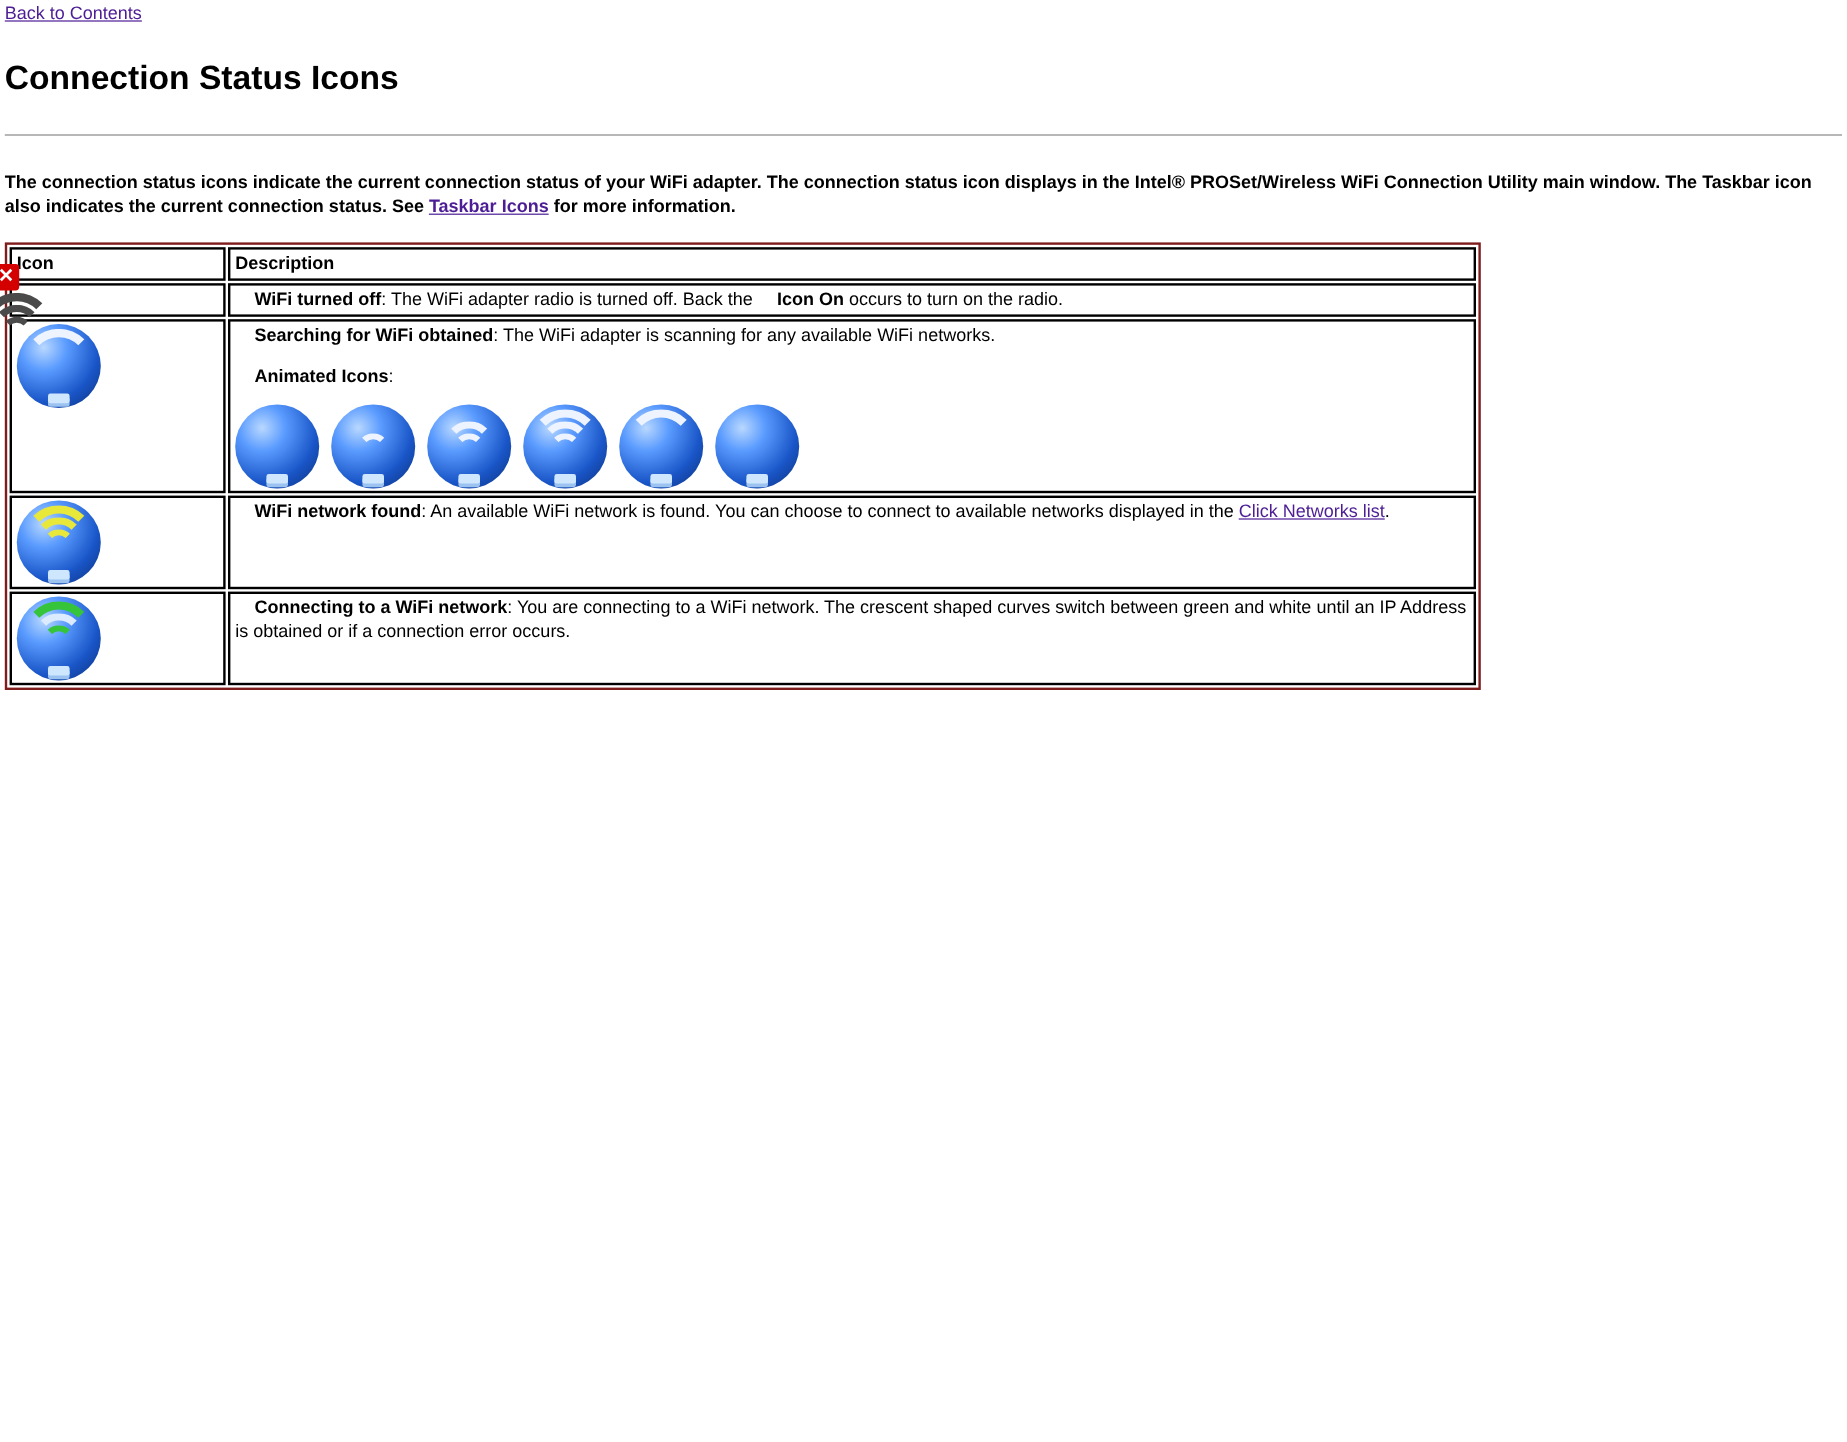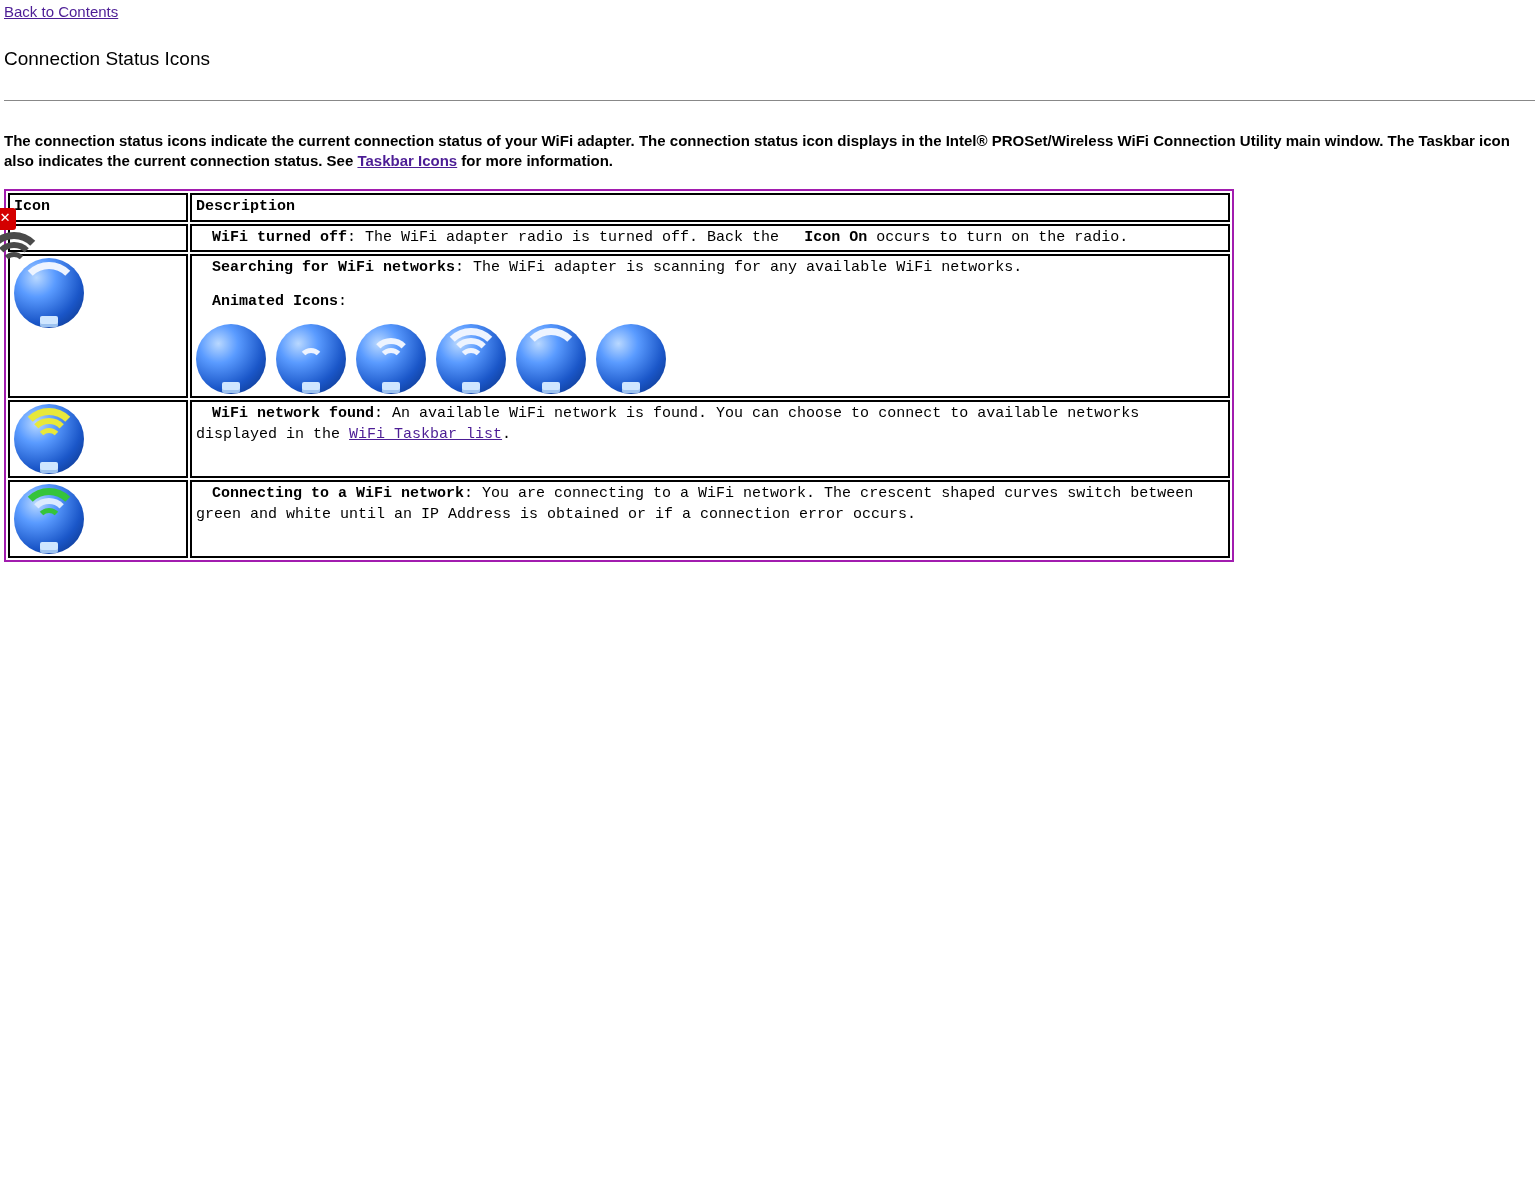--- a/index.html
+++ b/index.html
@@ -7,37 +7,36 @@
     font-size: 15px;
     margin: 0;
     padding: 2px 4px;
     color: #000;
     background: #fff;
     line-height: 1.35;
   }
   a { color: #4c1d95; text-decoration: underline; }
   h1 {
     font-family: Verdana, Geneva, sans-serif;
-    font-weight: 400;
-    font-size: 19px;
+    font-weight: 700;
+    font-size: 28px;
     margin: 24px 0 10px 0;
   }
   hr {
     border: none;
     border-top: 1px solid #888;
     margin: 28px 0 30px 0;
   }
   p.intro { margin: 0 0 18px 0; font-weight: bold; }
   table.icon-table {
     border-collapse: separate;
     border-spacing: 2px;
-    border: 2px solid #a21caf;
+    border: 2px solid #7f1d1d;
     width: 1230px;
     table-layout: fixed;
-    font-family: Liberation Mono, monospace;
   }
   table.icon-table th, table.icon-table td {
     border: 2px solid #000;
     vertical-align: top;
     padding: 2px 4px;
     font-size: 15px;
     text-align: left;
   }
   table.icon-table th { font-weight: 700; }
   col.icon-col { width: 180px; }
@@ -136,21 +135,21 @@
 
   <tr>
     <td class="icon-cell">
       <span class="sphere large">
         <span class="arc w1 white"></span>
         <span class="base-emitter"></span>
       </span>
     </td>
     <td>
       <p style="margin:0 0 14px 0;">
-        <span class="b">Searching for WiFi networks</span><span>: </span><span>The WiFi adapter is scanning for any available WiFi networks.</span>
+        <span class="b">Searching for WiFi obtained</span><span>: </span><span>The WiFi adapter is scanning for any available WiFi networks.</span>
       </p>
       <p style="margin:0 0 6px 0;">
         <span class="b">Animated Icons</span><span>:</span>
       </p>
       <div class="animated-row">
         <span class="sphere">
               <span class="base-emitter"></span>
             </span>
         <span class="sphere">
               <span class="arc w3 white"></span>
@@ -182,21 +181,21 @@
   <tr>
     <td class="icon-cell">
       <span class="sphere large">
         <span class="arc w1 yellow"></span>
             <span class="arc w2 yellow"></span>
             <span class="arc w3 yellow"></span>
         <span class="base-emitter"></span>
       </span>
     </td>
     <td>
-      <span class="b">WiFi network found</span><span>: </span><span>An available WiFi network is found. You can choose to connect to available networks displayed in the </span><a href="#">WiFi Taskbar list</a><span>.</span>
+      <span class="b">WiFi network found</span><span>: </span><span>An available WiFi network is found. You can choose to connect to available networks displayed in the </span><a href="#">Click Networks list</a><span>.</span>
     </td>
   </tr>
 
   <tr>
     <td class="icon-cell">
       <span class="sphere large">
         <span class="arc w1 green"></span>
             <span class="arc w2 whiteLo"></span>
             <span class="arc w3 green"></span>
         <span class="base-emitter"></span>

